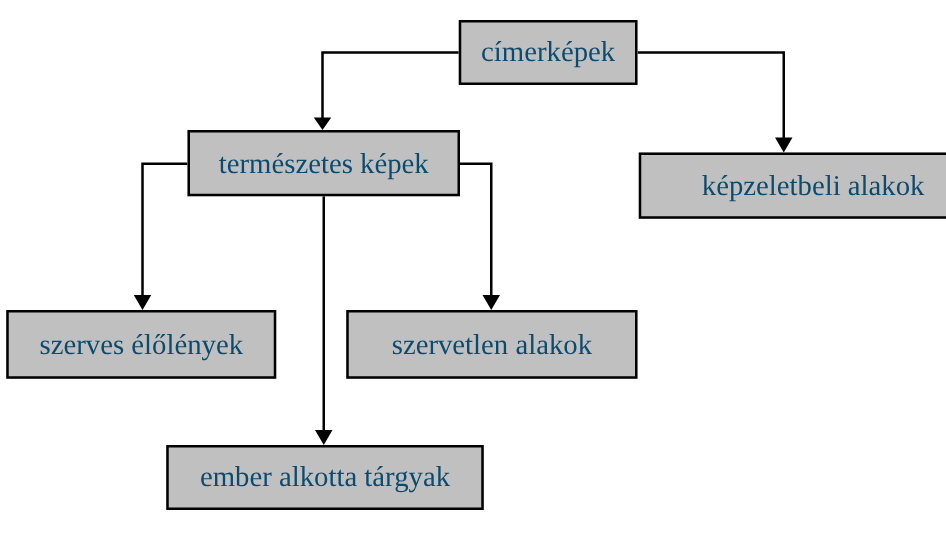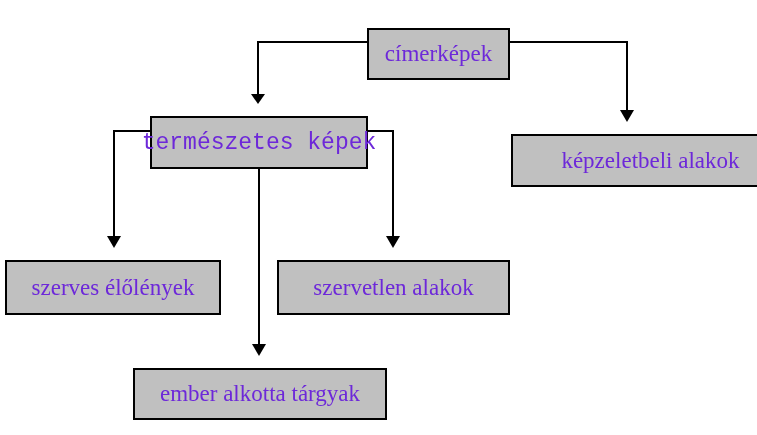--- a/index.html
+++ b/index.html
@@ -33,23 +33,22 @@
   }
   .node {
     position: absolute;
     box-sizing: border-box;
     background: #c0c0c0;
     border: 2px solid #000000;
     display: flex;
     align-items: center;
     justify-content: center;
     font-size: 23px;
-    color: #6d28d9;
+    color: #0c4a6e;
     white-space: nowrap;
-    margin-top: 12px;
   }
 </style>
 </head>
 <body>
 
 <div class="canvas">
 
   <svg class="connectors" viewBox="0 0 757 435" xmlns="http://www.w3.org/2000/svg">
 
     <g>
@@ -75,21 +74,21 @@
     <g>
       <path d="M 259 157 V 346"></path>
       <polygon points="252,344 266,344 259,356"></polygon>
     </g>
   </svg>
 
   <div class="node" style="left:367px; top:16px; width:143px; height:52px;">
     <span>címerképek</span>
   </div>
 
-  <div class="node" style="left:150px; top:104px; width:218px; height:53px;font-family:Liberation Mono, monospace;">
+  <div class="node" style="left:150px; top:104px; width:218px; height:53px;">
     <span>természetes képek</span>
   </div>
 
   <div class="node" style="left:511px; top:122px; width:279px; height:53px;">
     <span>képzeletbeli alakok</span>
   </div>
 
   <div class="node" style="left:5px; top:248px; width:216px; height:55px;">
     <span>szerves élőlények</span>
   </div>

